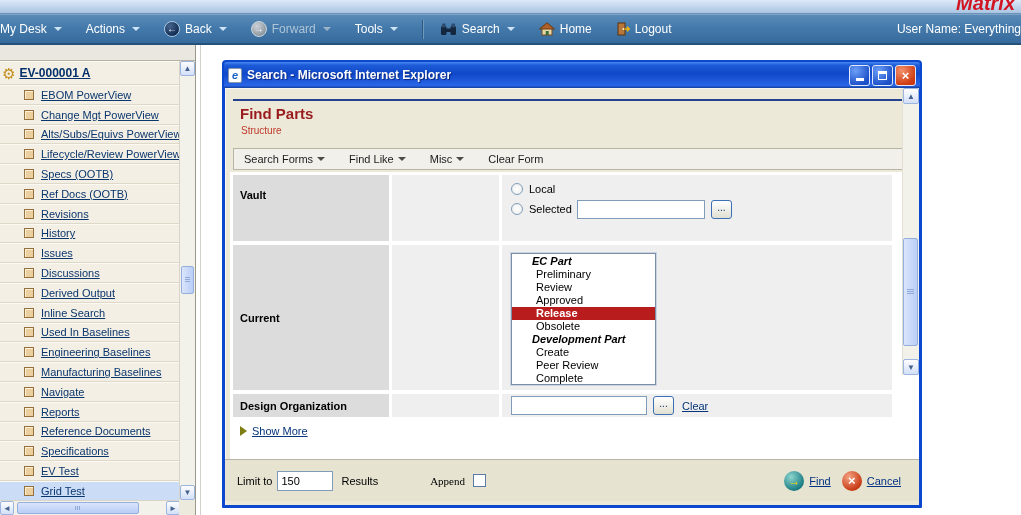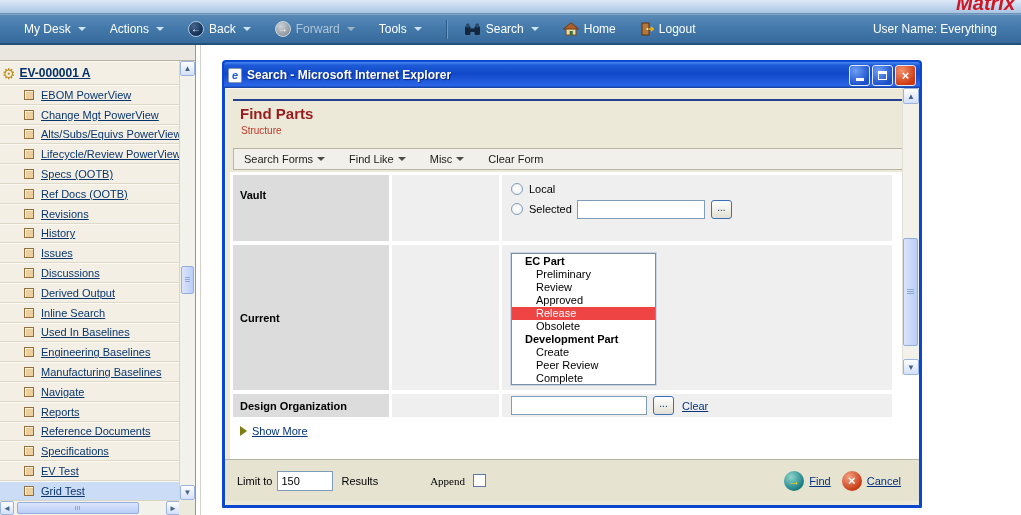--- a/index.html
+++ b/index.html
@@ -12,21 +12,21 @@
                background:linear-gradient(180deg,#dde9f7,#a9c5e3);
                border-bottom:1px solid #6c91b4; overflow:hidden; }
   .matrix-logo { position:absolute; right:6px; top:-8px; font-size:20px; font-weight:bold;
                  font-style:italic; color:#d01523; letter-spacing:0; }
 
   
   .toolbar { position:absolute; left:0; top:14px; width:1021px; height:31px;
              background:linear-gradient(180deg,#5a8ab7 0%,#44799f0%,#447aab 45%,#376a9c 100%);
              background:linear-gradient(180deg,#5a8ab7 0%,#447aab 45%,#376a9c 100%);
              border-top:1px solid #7ea6ca; border-bottom:2px solid #235178;
-             display:flex; align-items:center; padding:0 24px; color:#fff; font-size:12px; }
+             display:flex; align-items:center; padding:0 0; color:#fff; font-size:12px; }
   .tb-item { display:flex; align-items:center; gap:5px; margin-right:24px; cursor:pointer; white-space:nowrap; }
   .tb-item.dim { color:#aec5d8; }
   .caret { width:0; height:0; border-left:4px solid transparent; border-right:4px solid transparent;
            border-top:4px solid #cfe3f6; margin-left:2px; }
   .caret.dim { border-top-color:#9db4c8; }
   .tb-sep { width:2px; height:19px; background:#2c5a84; border-right:1px solid #7099bc; margin:0 16px 0 0; }
   .tb-right { margin-left:auto; white-space:nowrap; }
   .circ { width:16px; height:16px; border-radius:50%; display:flex; align-items:center;
           justify-content:center; font-size:10px; color:#fff; line-height:1; flex:none; }
   .circ.back { background:radial-gradient(circle at 35% 30%,#48658e,#0e2a50 75%); border:1px solid #a9c6e0; }
@@ -119,23 +119,23 @@
            background:radial-gradient(#ffffff,#ececec); margin-right:6px; position:relative; flex:none; cursor:pointer; }
   .radio.on::after { content:""; position:absolute; left:3px; top:3px; width:4px; height:4px;
                      border-radius:50%; background:#35a435; box-shadow:0 0 1px #1c7a1c; }
   .txt-input { height:19px; border:1px solid #7f9db9; background:#fff; font:11px "Liberation Sans",sans-serif; padding:0 3px; }
   .sel-input { width:128px; margin-left:5px; }
   .dots-btn { width:21px; height:19px; margin-left:6px; border:1px solid #3c6fb5; border-radius:3px;
               background:linear-gradient(180deg,#ffffff,#e2e0d2); color:#123a6e; font-size:10px;
               line-height:13px; text-align:center; cursor:pointer; }
   .listbox { width:145px; height:132px; border:1px solid #7b8ea5; box-shadow:0 0 0 1px #c9d5e2;
              background:#fff; overflow:hidden; padding-top:1px; cursor:default; }
-  .lb-group { font-weight:bold; padding-left:13px; height:13px; line-height:13px; white-space:nowrap; }
+  .lb-group { font-weight:bold; font-style:italic; padding-left:20px; height:13px; line-height:13px; white-space:nowrap; }
   .lb-option { padding-left:24px; height:13px; line-height:13px; white-space:nowrap; cursor:pointer; }
-  .lb-sel { background:#ef4444; color:#fff; }
+  .lb-sel { background:#b91c1c; color:#fff;font-weight:bold; }
   .dorg-input { width:136px; }
   .clear-link { color:#06357a; text-decoration:underline; margin-left:8px; cursor:pointer; }
 
   .show-more { display:flex; align-items:center; margin:8px 0 0 10px; }
   .sm-arrow { width:0; height:0; border-top:5px solid transparent; border-bottom:5px solid transparent;
               border-left:7px solid #7d7d12; margin-right:5px; }
   .sm-link { color:#06357a; text-decoration:underline; cursor:pointer; }
 
   .fm-vbar { position:absolute; right:0; top:0; width:17px; height:287px; border-left:1px solid #e2e0d4; }
   .fm-vbar .xp-btn { width:16px; height:16px; }

